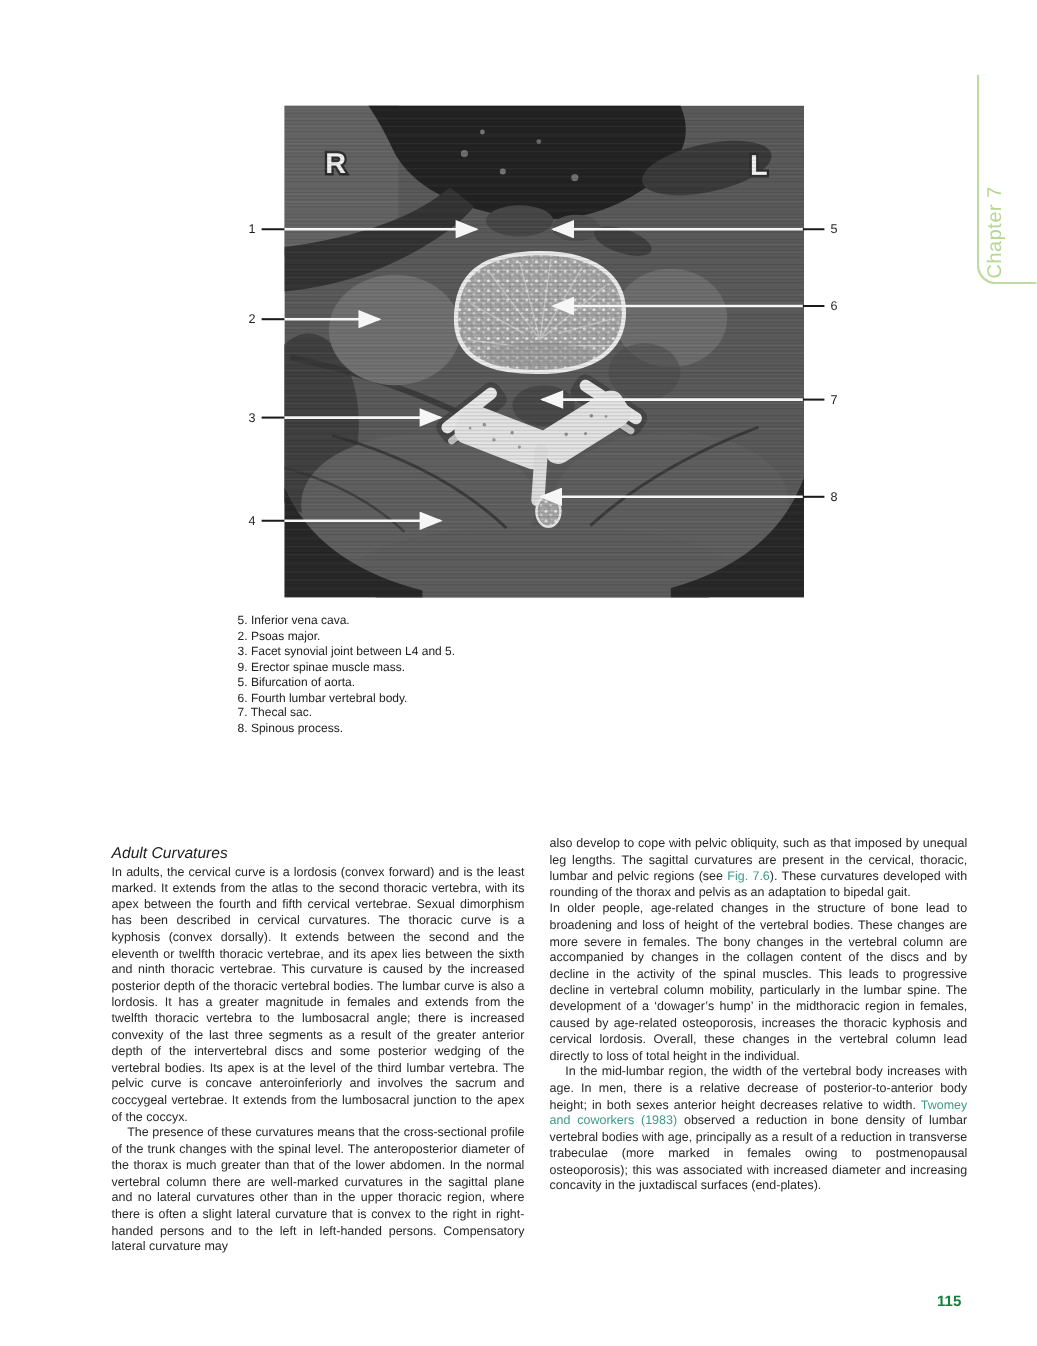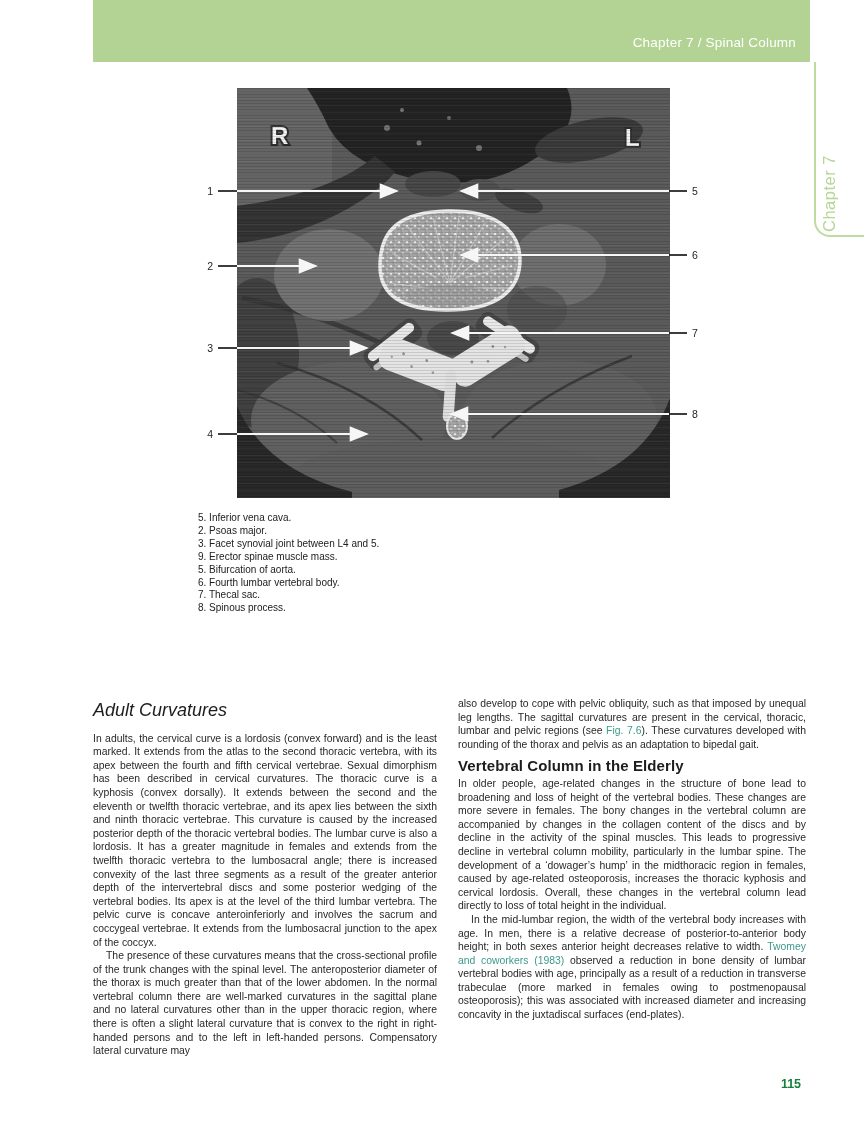--- a/index.html
+++ b/index.html
@@ -30,35 +30,32 @@
   .fig-label{font-style:normal;font-weight:700;color:#f0a43e;margin-right:4px;}
 
   
   .columns{position:absolute;left:93px;top:697px;width:713px;display:flex;gap:21px;
            font-size:10.4px;line-height:13.6px;text-align:justify;color:#282828;}
   .col-left{width:344px;}
   .col-right{width:348px;}
   .columns p{margin:0;}
   .columns p.ind{text-indent:13px;}
   h2{margin:0;color:#1c1c1c;}
-  .h-adult{font-style:italic;font-weight:400;font-size:18px;margin:7px 0 14px;}
+  .h-adult{font-style:italic;font-weight:400;font-size:13px;margin:7px 0 3px;}
   .h-elderly{font-weight:700;font-size:15px;margin:8px 0 4px;letter-spacing:.1px;}
   .link{color:#3d998c;}
 
   .page-num{position:absolute;left:766px;top:1077px;width:50px;text-align:center;
             font-weight:700;font-size:12.5px;color:#15803d;}
 </style>
 </head>
 <body>
 
 <div class="page">
 
-  <div class="header-bar">
-    <span class="header-title">Chapter 7 / Spinal Column</span>
-  </div>
 
   <div class="tab-border"></div>
   <div class="tab-text">Chapter 7</div>
 
   <svg class="figure-svg" width="520" height="418" viewBox="0 0 520 418">
     <defs>
       <marker id="ah" viewBox="0 0 10 8" refX="9" refY="4" markerWidth="9" markerHeight="7" orient="auto">
         <path d="M0,0 L10,4 L0,8 Z" fill="#f6f6f6"></path>
       </marker>
       <pattern id="scan" width="4" height="3" patternUnits="userSpaceOnUse">
@@ -212,20 +209,19 @@
 
 
   <div class="columns">
     <div class="col-left">
       <h2 class="h-adult">Adult Curvatures</h2>
       <p>In adults, the cervical curve is a lordosis (convex forward) and is the least marked. It extends from the atlas to the second thoracic vertebra, with its apex between the fourth and fifth cervical vertebrae. Sexual dimorphism has been described in cervical curvatures. The thoracic curve is a kyphosis (convex dorsally). It extends between the second and the eleventh or twelfth thoracic vertebrae, and its apex lies between the sixth and ninth thoracic vertebrae. This curvature is caused by the increased posterior depth of the thoracic vertebral bodies. The lumbar curve is also a lordosis. It has a greater magnitude in females and extends from the twelfth thoracic vertebra to the lumbosacral angle; there is increased convexity of the last three segments as a result of the greater anterior depth of the intervertebral discs and some posterior wedging of the vertebral bodies. Its apex is at the level of the third lumbar vertebra. The pelvic curve is concave anteroinferiorly and involves the sacrum and coccygeal vertebrae. It extends from the lumbosacral junction to the apex of the coccyx.</p>
       <p class="ind">The presence of these curvatures means that the cross-sectional profile of the trunk changes with the spinal level. The anteroposterior diameter of the thorax is much greater than that of the lower abdomen. In the normal vertebral column there are well-marked curvatures in the sagittal plane and no lateral curvatures other than in the upper thoracic region, where there is often a slight lateral curvature that is convex to the right in right-handed persons and to the left in left-handed persons. Compensatory lateral curvature may</p>
     </div>
     <div class="col-right">
       <p><span>also develop to cope with pelvic obliquity, such as that imposed by unequal leg lengths. The sagittal curvatures are present in the cervical, thoracic, lumbar and pelvic regions (see </span><span class="link">Fig. 7.6</span><span>). These curvatures developed with rounding of the thorax and pelvis as an adaptation to bipedal gait.</span></p>
-      <h2 class="h-elderly">Vertebral Column in the Elderly</h2>
       <p>In older people, age-related changes in the structure of bone lead to broadening and loss of height of the vertebral bodies. These changes are more severe in females. The bony changes in the vertebral column are accompanied by changes in the collagen content of the discs and by decline in the activity of the spinal muscles. This leads to progressive decline in vertebral column mobility, particularly in the lumbar spine. The development of a ‘dowager’s hump’ in the midthoracic region in females, caused by age-related osteoporosis, increases the thoracic kyphosis and cervical lordosis. Overall, these changes in the vertebral column lead directly to loss of total height in the individual.</p>
       <p class="ind"><span>In the mid-lumbar region, the width of the vertebral body increases with age. In men, there is a relative decrease of posterior-to-anterior body height; in both sexes anterior height decreases relative to width. </span><span class="link">Twomey and coworkers (1983)</span><span> observed a reduction in bone density of lumbar vertebral bodies with age, principally as a result of a reduction in transverse trabeculae (more marked in females owing to postmenopausal osteoporosis); this was associated with increased diameter and increasing concavity in the juxtadiscal surfaces (end-plates).</span></p>
     </div>
   </div>
 
   <div class="page-num">115</div>
 </div>
 
 </body></html>

